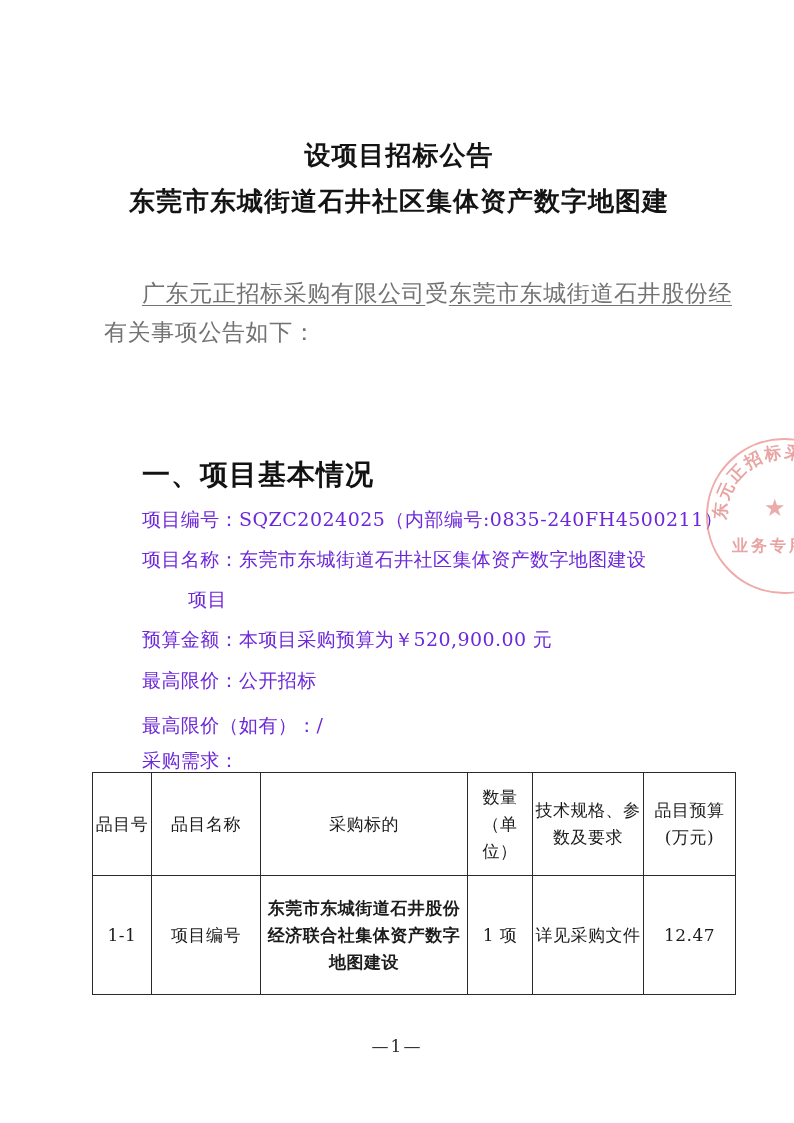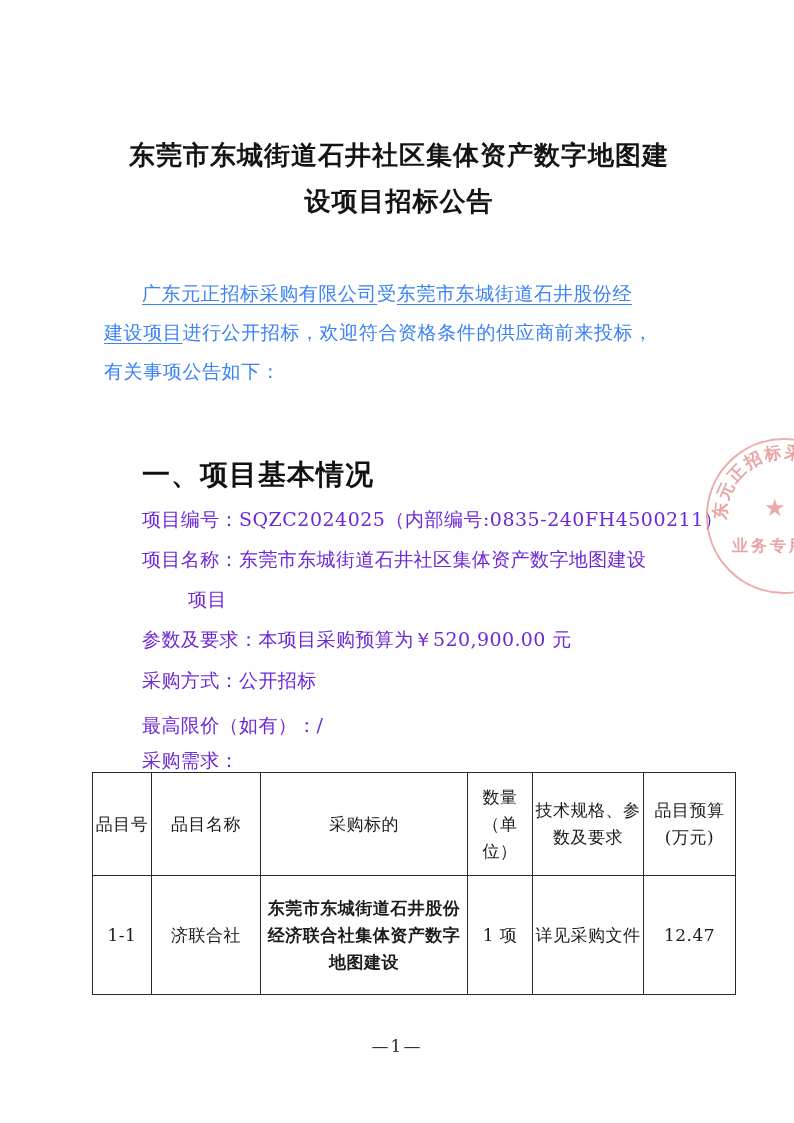--- a/index.html
+++ b/index.html
@@ -36,26 +36,26 @@
     color: #141414;
     font-family: "DejaVu Sans", "Liberation Sans", sans-serif;
   }
 
   
   .intro {
     position: absolute;
     left: 104px;
     top: 274px;
     width: 602px;
-    font-size: 19px;
+    font-size: 23px;
     line-height: 39px;
     text-align: justify;
     text-justify: inter-ideograph;
     letter-spacing: 0.6px;
-    color: #3b82f6;
+    color: #737373;
   }
   .intro .ln { display: block; white-space: nowrap; }
   .intro .ln.first { text-indent: 38px; }
   .u { text-decoration: underline; text-underline-offset: 4px; text-decoration-thickness: 1px; }
 
   
   .section-heading {
     position: absolute;
     left: 142px;
     top: 456px;
@@ -180,47 +180,46 @@
     color: #2b2b2b;
     letter-spacing: 2px;
   }
 </style>
 </head>
 <body>
 
 <div class="page">
 
   <div class="doc-title">
+    <div>设项目招标公告</div>
     <div>东莞市东城街道石井社区集体资产数字地图建</div>
-    <div>设项目招标公告</div>
   </div>
 
   <div class="intro">
     <span class="ln first"><span class="u">广东元正招标采购有限公司</span><span>受</span><span class="u">东莞市东城街道石井股份经</span></span>
-    <span class="ln"><span class="u">建设项目</span><span>进行公开招标，欢迎符合资格条件的供应商前来投标，</span></span>
     <span class="ln">有关事项公告如下：</span>
   </div>
 
   <div class="section-heading">一、项目基本情况</div>
 
   <div class="field field-projno">
     <span>项目编号：</span><span class="num">SQZC2024025（内部编号:0835-240FH4500211）</span>
   </div>
 
   <div class="field field-projname">
     <span>项目名称：</span><span>东莞市东城街道石井社区集体资产数字地图建设</span>
   </div>
   <div class="field field-projname2">项目</div>
 
   <div class="field field-budget">
-    <span>参数及要求：</span><span>本项目采购预算为￥520,900.00 元</span>
+    <span>预算金额：</span><span>本项目采购预算为￥520,900.00 元</span>
   </div>
 
   <div class="field field-method">
-    <span>采购方式：</span><span>公开招标</span>
+    <span>最高限价：</span><span>公开招标</span>
   </div>
 
   <div class="field field-ceiling">
     <span>最高限价（如有）：</span><span>/</span>
   </div>
 
   <div class="field field-demand">采购需求：</div>
 
   <table class="proc-table">
     <thead>
@@ -229,21 +228,21 @@
         <td class="col-2">品目名称</td>
         <td class="col-3">采购标的</td>
         <td class="col-4">数量（单位）</td>
         <td class="col-5">技术规格、参数及要求</td>
         <td class="col-6">品目预算(万元)</td>
       </tr>
     </thead>
     <tbody>
       <tr>
         <td class="col-1 num">1-1</td>
-        <td class="col-2">济联合社</td>
+        <td class="col-2">项目编号</td>
         <td class="col-3 cell-wrap">东莞市东城街道石井股份经济联合社集体资产数字地图建设</td>
         <td class="col-4">1 项</td>
         <td class="col-5">详见采购文件</td>
         <td class="col-6 num">12.47</td>
       </tr>
     </tbody>
   </table>
 
   <div class="seal">
     <div class="seal-inner">

